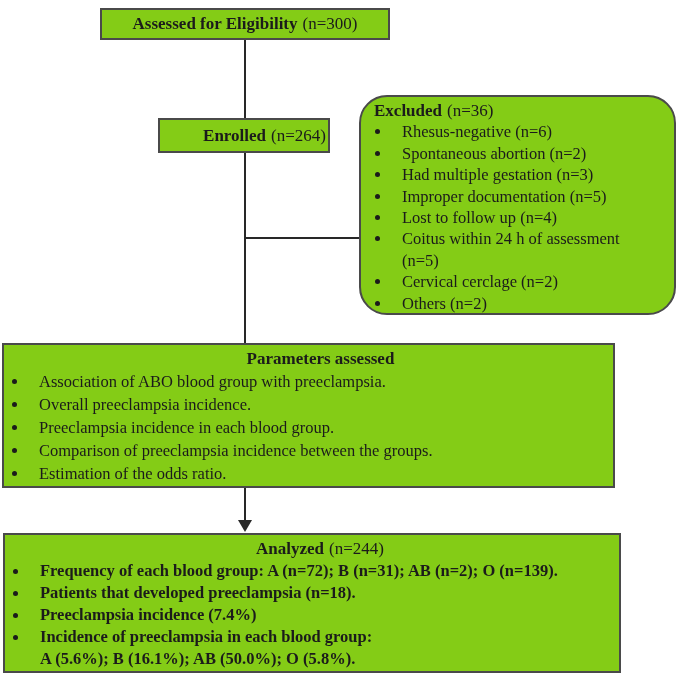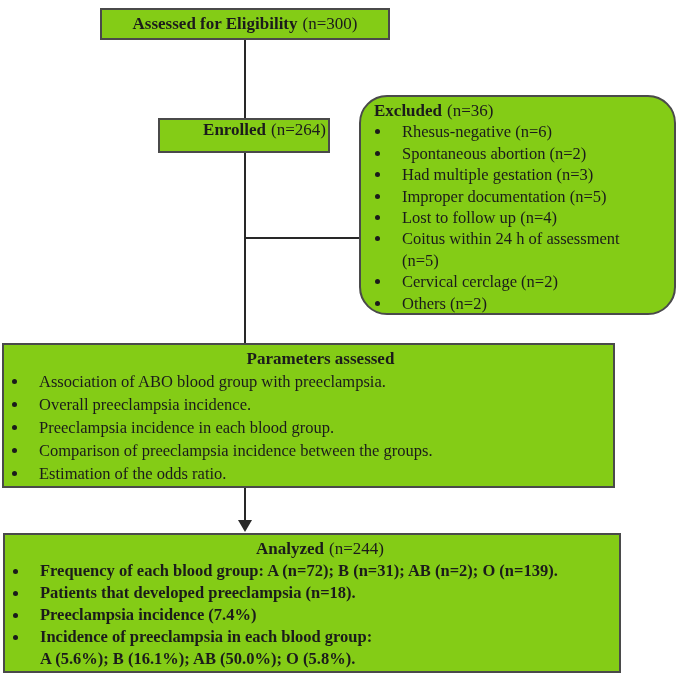--- a/index.html
+++ b/index.html
@@ -12,21 +12,21 @@
     color: #1b1b1b;
     overflow: hidden;
   }
   .box {
     position: absolute;
     box-sizing: border-box;
     border: 2px solid #4a4a4a;
     background: #84cc16;
   }
   .box-assessed { left: 100px; top: 8px;  width: 290px; height: 32px; display: flex; align-items: center; justify-content: center; }
-  .box-enrolled { left: 158px; top: 118px; width: 172px; height: 35px; display: flex; align-items: flex-start; justify-content: center; padding-left: 41px; }
+  .box-enrolled { left: 158px; top: 118px; width: 172px; height: 35px; display: flex; align-items: center; justify-content: center; padding-left: 41px; }
   .box-excluded { left: 359px; top: 95px;  width: 317px; height: 220px; border-radius: 28px; }
   .box-parameters { left: 2px; top: 343px; width: 613px; height: 145px; }
   .box-analyzed { left: 3px;  top: 533px; width: 618px; height: 140px; }
 
   .title-line { font-size: 17px; line-height: 20px; white-space: nowrap; }
   .bold { font-weight: bold; }
   .count { margin-left: 5px; font-weight: normal; }
 
   .t-center { text-align: center; }
   .t-left   { text-align: left; }

